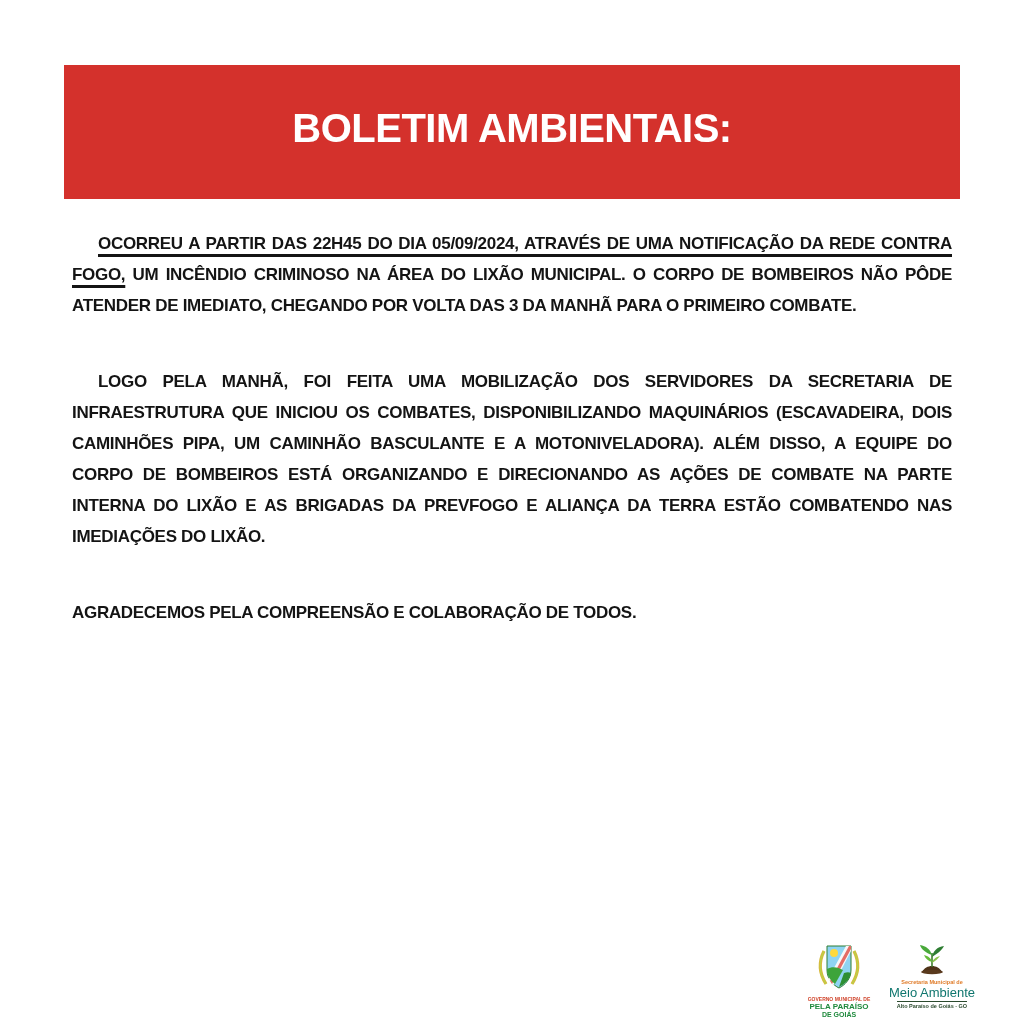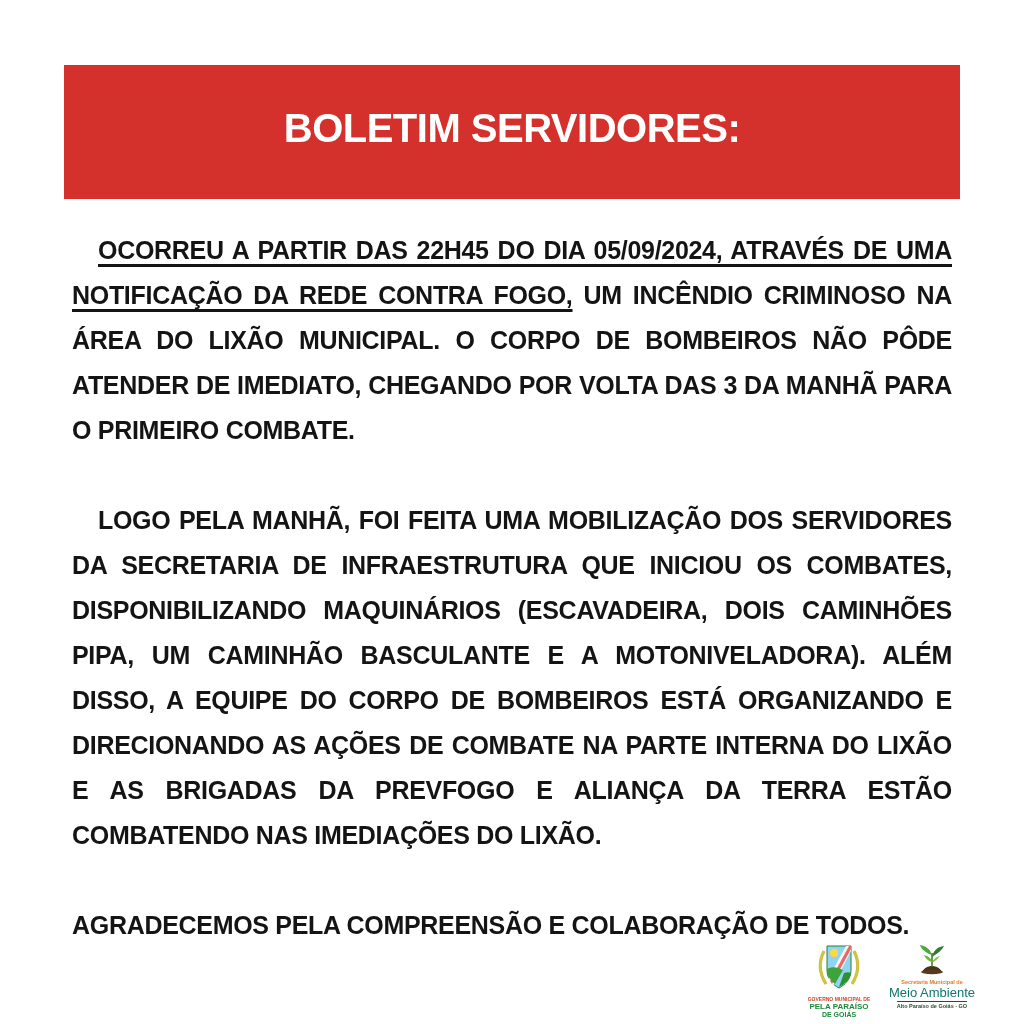--- a/index.html
+++ b/index.html
@@ -45,22 +45,22 @@
   }
 
   
   .content {
     position: absolute;
     left: 72px; right: 72px; top: 228px;
     color: #141414;
   }
   .content p {
     font-weight: 700;
-    font-size: 25px;
-    line-height: 45px;
+    font-size: 17px;
+    line-height: 31px;
     letter-spacing: -0.3px;
     text-align: justify;
     margin-bottom: 45px;
   }
   .content p.indent-lg { text-indent: 26px; }
   .content p.indent-sm { text-indent: 14px; }
   .content p.last { margin-bottom: 0; }
   .underlined {
     text-decoration: underline;
     text-decoration-thickness: 3px;
@@ -88,21 +88,21 @@
   .logo-env .t1 { font-size: 5.5px; font-weight: 700; color: #e07b28; white-space: nowrap; }
   .logo-env .t2 { font-size: 13px; font-weight: 400; color: #0f766e; white-space: nowrap; letter-spacing: 0; }
   .logo-env .t3 { font-size: 5.5px; font-weight: 700; color: #2b4a2e; border-top: 1px solid #2b4a2e; padding-top: 1px; margin-top: 1px; white-space: nowrap; }
 </style>
 </head>
 <body>
 
 <div class="page">
 
   <div class="banner">
-    <div class="line1">BOLETIM SERVIDORES:</div>
+    <div class="line1">BOLETIM AMBIENTAIS:</div>
   </div>
 
   <div class="content">
     <p class="indent-lg"><span class="underlined">OCORREU A PARTIR DAS 22H45 DO DIA 05/09/2024, ATRAVÉS DE UMA NOTIFICAÇÃO DA REDE CONTRA FOGO,</span><span> UM INCÊNDIO CRIMINOSO NA ÁREA DO LIXÃO MUNICIPAL. O CORPO DE BOMBEIROS NÃO PÔDE ATENDER DE IMEDIATO, CHEGANDO POR VOLTA DAS 3 DA MANHÃ PARA O PRIMEIRO COMBATE.</span></p>
     <p class="indent-lg">LOGO PELA MANHÃ, FOI FEITA UMA MOBILIZAÇÃO DOS SERVIDORES DA SECRETARIA DE INFRAESTRUTURA QUE INICIOU OS COMBATES, DISPONIBILIZANDO MAQUINÁRIOS (ESCAVADEIRA, DOIS CAMINHÕES PIPA, UM CAMINHÃO BASCULANTE E A MOTONIVELADORA). ALÉM DISSO, A EQUIPE DO CORPO DE BOMBEIROS ESTÁ ORGANIZANDO E DIRECIONANDO AS AÇÕES DE COMBATE NA PARTE INTERNA DO LIXÃO E AS BRIGADAS DA PREVFOGO E ALIANÇA DA TERRA ESTÃO COMBATENDO NAS IMEDIAÇÕES DO LIXÃO.</p>
     <p class="last">AGRADECEMOS PELA COMPREENSÃO E COLABORAÇÃO DE TODOS.</p>
   </div>
 
   <div class="footer-logos">
 

